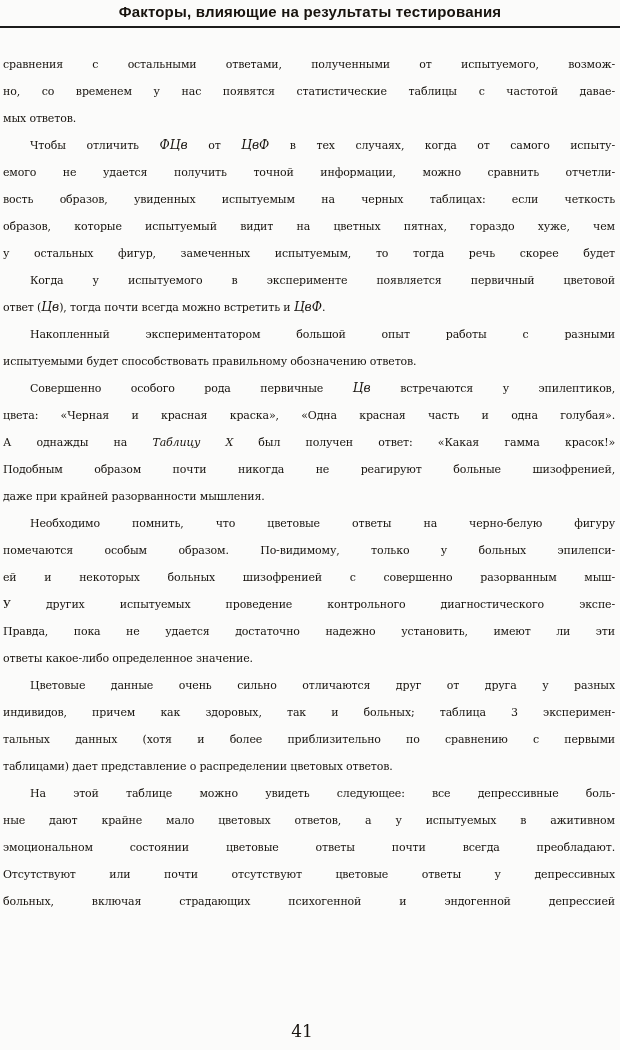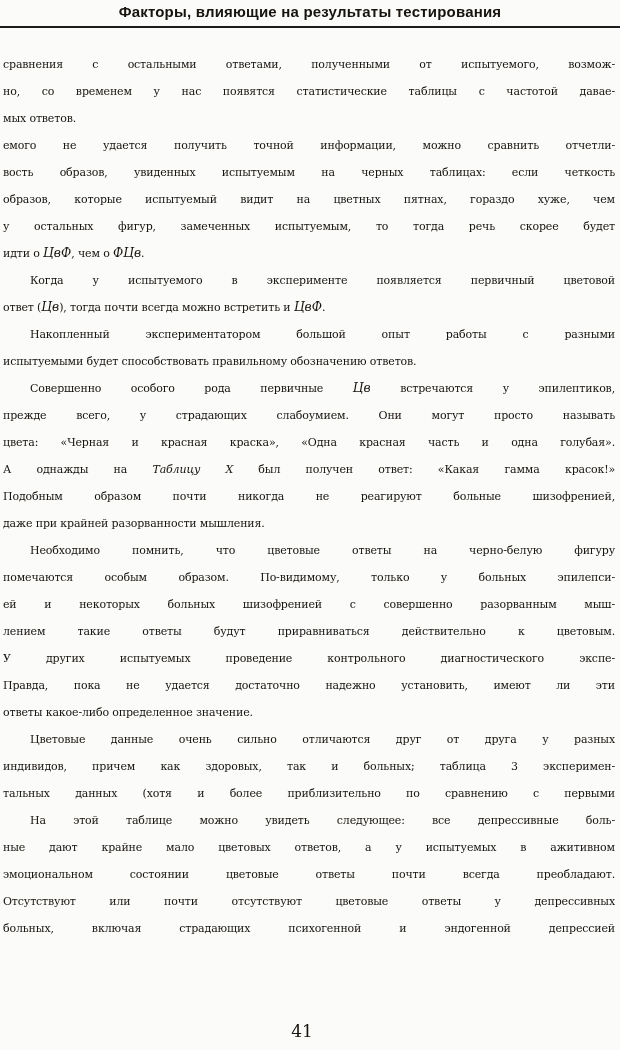--- a/index.html
+++ b/index.html
@@ -64,45 +64,44 @@
 </head>
 <body>
 
 <div class="page">
   <div class="running-head">Факторы, влияющие на результаты тестирования</div>
   <div class="head-rule"></div>
   <div class="text-block" id="text-block">
       <div class="line"><span>сравнения с остальными ответами, полученными от испытуемого, возмож-</span></div>
       <div class="line"><span>но, со временем у нас появятся статистические таблицы с частотой давае-</span></div>
       <div class="line end"><span>мых ответов.</span></div>
+      <div class="line indent"><span>Чтобы отличить </span><span class="notation">ФЦв</span><span> от </span><span class="notation">ЦвФ</span><span> в тех случаях, когда от самого испыту-</span></div>
       <div class="line"><span>емого не удается получить точной информации, можно сравнить отчетли-</span></div>
       <div class="line"><span>вость образов, увиденных испытуемым на черных таблицах: если четкость</span></div>
       <div class="line"><span>образов, которые испытуемый видит на цветных пятнах, гораздо хуже, чем</span></div>
       <div class="line"><span>у остальных фигур, замеченных испытуемым, то тогда речь скорее будет</span></div>
-      <div class="line end"><span>идти о </span><span class="notation">ЦвФ</span><span>, чем о </span><span class="notation">ФЦв</span><span>.</span></div>
       <div class="line indent"><span>Когда у испытуемого в эксперименте появляется первичный цветовой</span></div>
       <div class="line end"><span>ответ (</span><span class="notation">Цв</span><span>), тогда почти всегда можно встретить и </span><span class="notation">ЦвФ</span><span>.</span></div>
       <div class="line indent"><span>Накопленный экспериментатором большой опыт работы с разными</span></div>
       <div class="line end"><span>испытуемыми будет способствовать правильному обозначению ответов.</span></div>
       <div class="line indent"><span>Совершенно особого рода первичные </span><span class="notation">Цв</span><span> встречаются у эпилептиков,</span></div>
-      <div class="line"><span>прежде всего, у страдающих слабоумием. Они могут просто называть</span></div>
       <div class="line"><span>цвета: «Черная и красная краска», «Одна красная часть и одна голубая».</span></div>
       <div class="line"><span>А однажды на </span><span class="italic-text">Таблицу X</span><span> был получен ответ: «Какая гамма красок!»</span></div>
       <div class="line"><span>Подобным образом почти никогда не реагируют больные шизофренией,</span></div>
       <div class="line end"><span>даже при крайней разорванности мышления.</span></div>
       <div class="line indent"><span>Необходимо помнить, что цветовые ответы на черно-белую фигуру</span></div>
       <div class="line"><span>помечаются особым образом. По-видимому, только у больных эпилепси-</span></div>
       <div class="line"><span>ей и некоторых больных шизофренией с совершенно разорванным мыш-</span></div>
-      <div class="line"><span>лением такие ответы будут приравниваться действительно к цветовым.</span></div>
       <div class="line"><span>У других испытуемых проведение контрольного диагностического экспе-</span></div>
       <div class="line"><span>Правда, пока не удается достаточно надежно установить, имеют ли эти</span></div>
       <div class="line end"><span>ответы какое-либо определенное значение.</span></div>
       <div class="line indent"><span>Цветовые данные очень сильно отличаются друг от друга у разных</span></div>
       <div class="line"><span>индивидов, причем как здоровых, так и больных; таблица 3 эксперимен-</span></div>
       <div class="line"><span>тальных данных (хотя и более приблизительно по сравнению с первыми</span></div>
+      <div class="line end"><span>таблицами) дает представление о распределении цветовых ответов.</span></div>
       <div class="line indent"><span>На этой таблице можно увидеть следующее: все депрессивные боль-</span></div>
       <div class="line"><span>ные дают крайне мало цветовых ответов, а у испытуемых в ажитивном</span></div>
       <div class="line"><span>эмоциональном состоянии цветовые ответы почти всегда преобладают.</span></div>
       <div class="line"><span>Отсутствуют или почти отсутствуют цветовые ответы у депрессивных</span></div>
       <div class="line"><span>больных, включая страдающих психогенной и эндогенной депрессией</span></div>
     </div>
   <div class="page-number">41</div>
 </div>
 
 </body></html>

